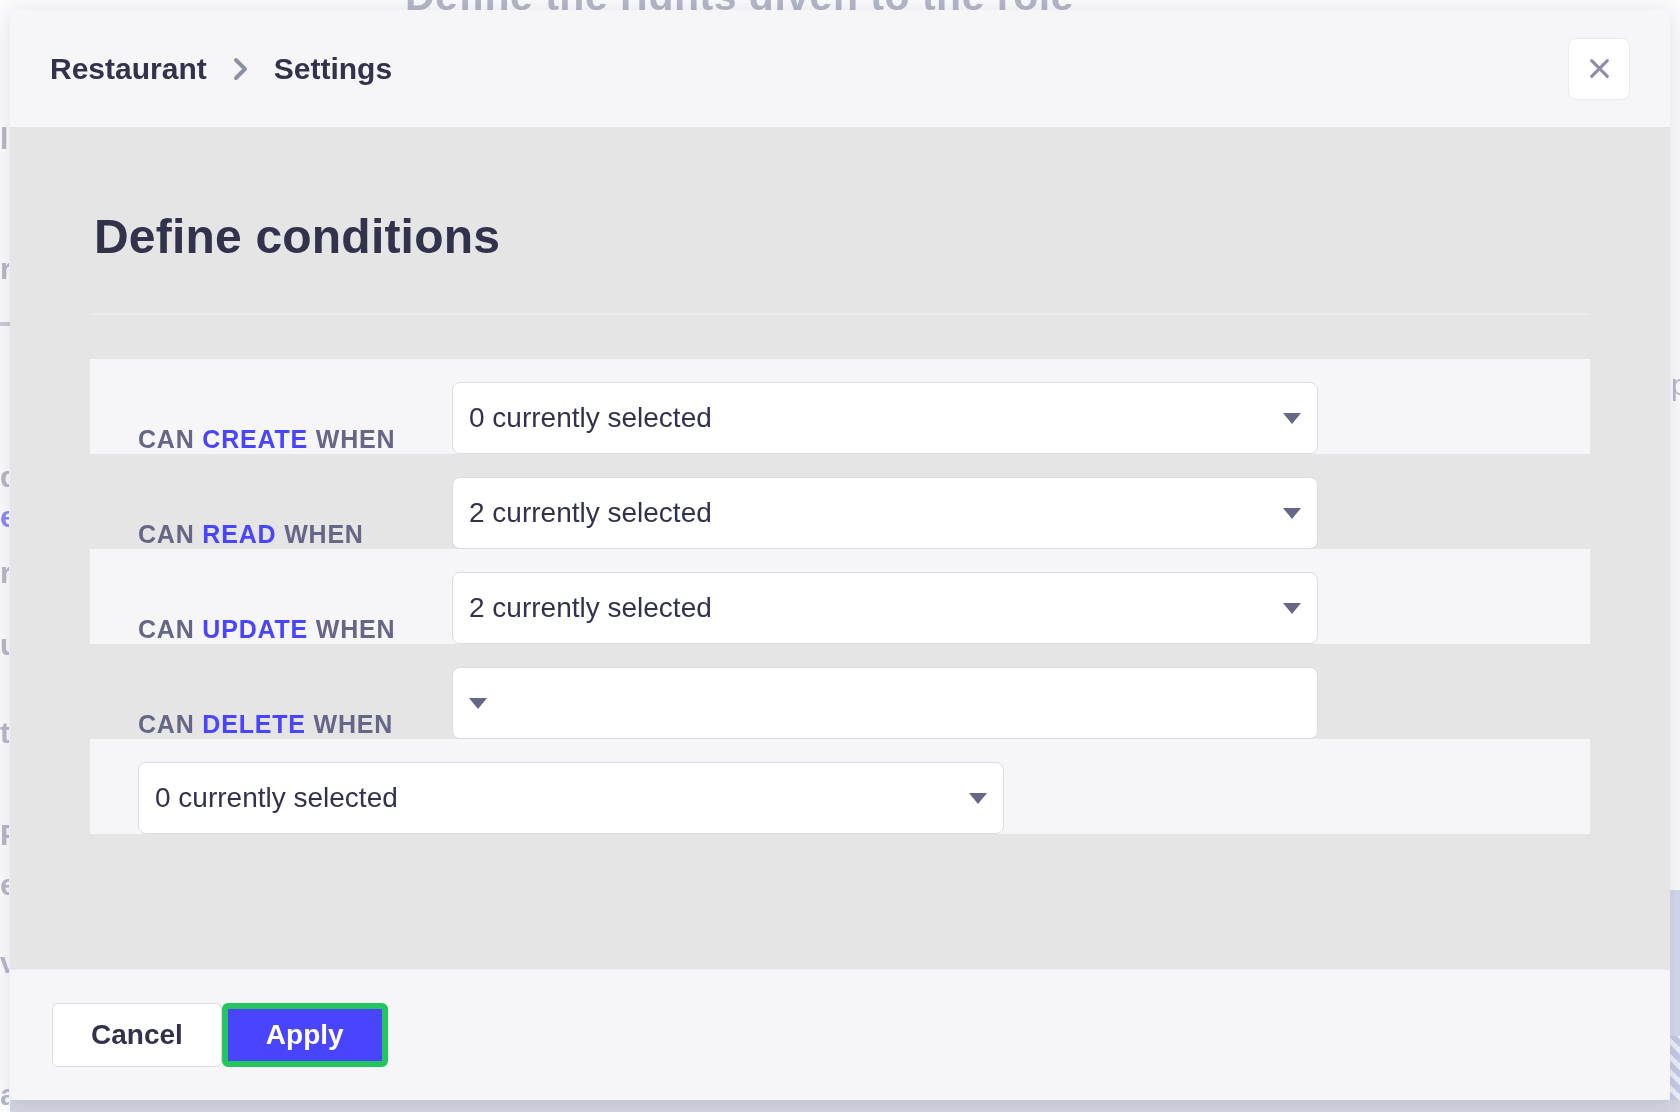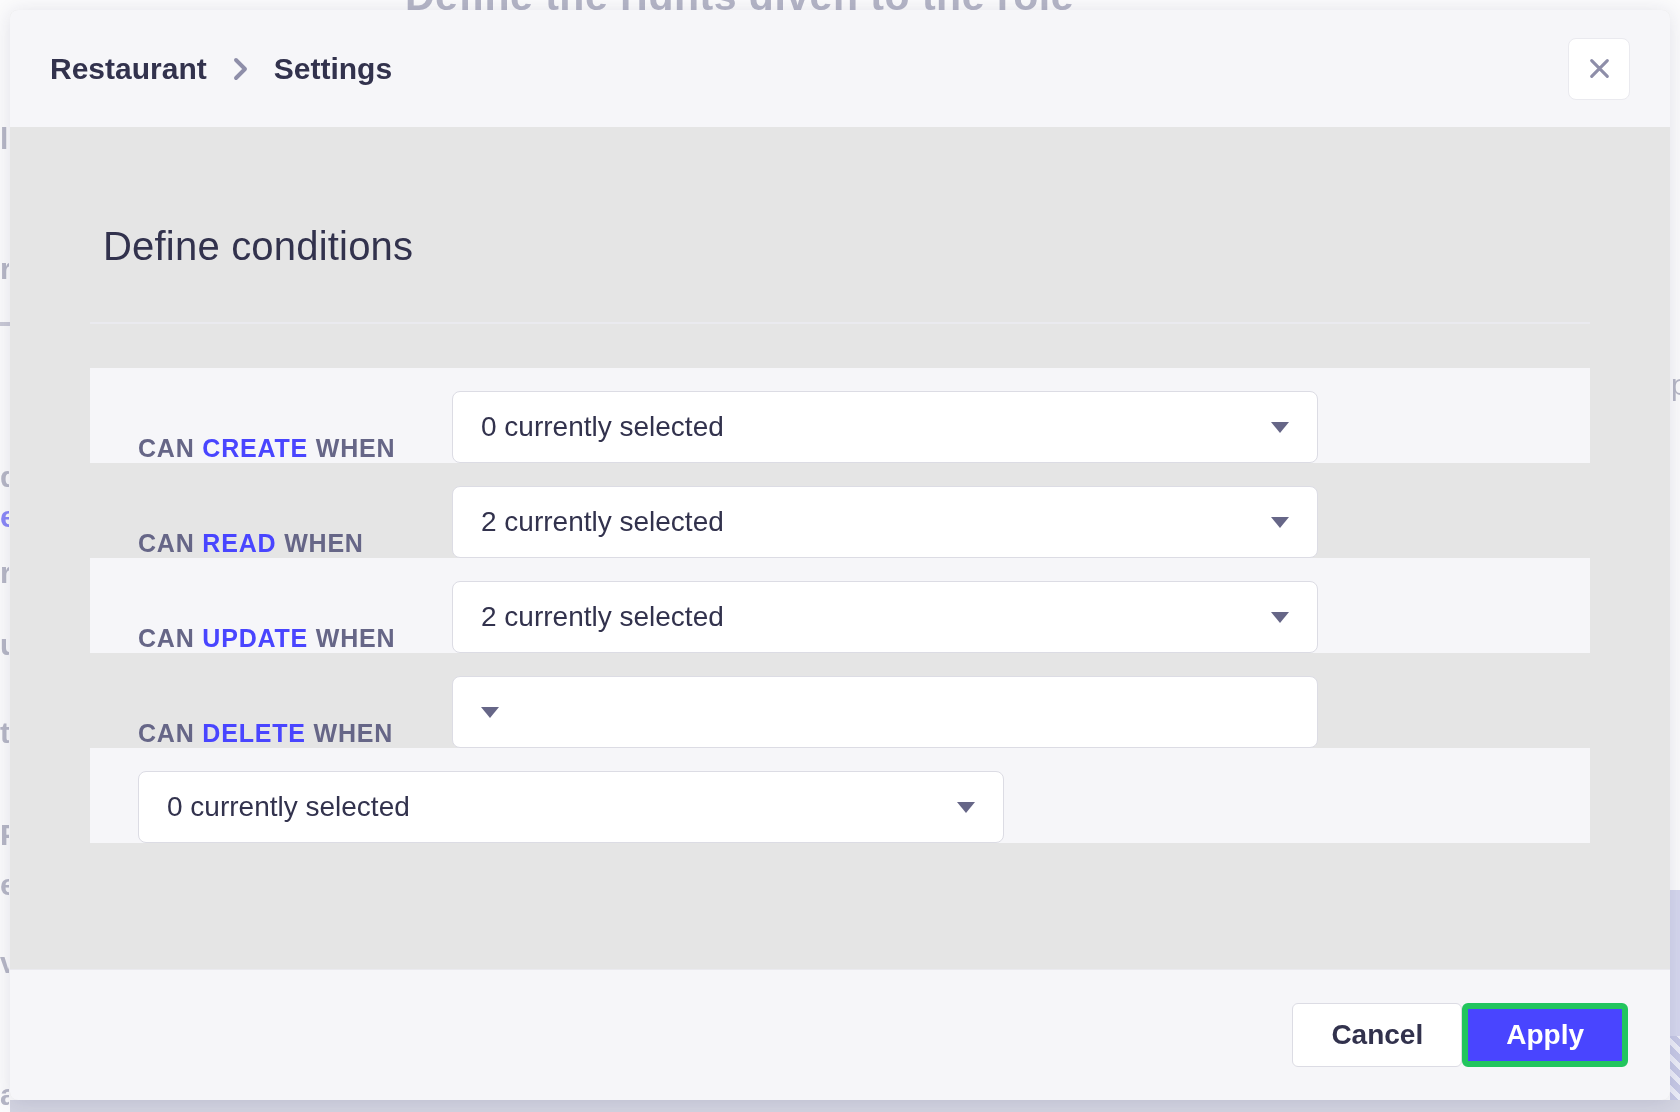--- a/index.html
+++ b/index.html
@@ -43,43 +43,43 @@
   .breadcrumb{display:flex;align-items:center;gap:26px;}
   .crumb{font-size:30px;font-weight:700;color:#32324d;}
   .crumb-sep{display:flex;align-items:center;}
   .close-btn{
     width:62px;height:62px;background:#fff;border:1px solid #eaeaef;border-radius:8px;
     display:flex;align-items:center;justify-content:center;cursor:pointer;padding:0;
   }
 
   
   .modal-body{flex:1 1 auto;padding:84px 80px 0 80px;box-sizing:border-box;}
-  .page-title{margin:13px;font-size:40px;line-height:44px;font-weight:400;color:#32324d;letter-spacing:.2px;}
+  .page-title{margin:4px;font-size:48px;line-height:44px;font-weight:700;color:#32324d;letter-spacing:.2px;}
   .divider{height:2px;background:#eaeaef;margin:54px 0 44px 0;}
 
   .perm-row{height:95px;display:flex;align-items:flex-end;padding-left:48px;box-sizing:border-box;}
   .perm-row.gray{background:#f6f6f9;}
   .perm-label{
     width:314px;flex:0 0 314px;font-size:25px;font-weight:700;color:#666687;
     letter-spacing:.8px;white-space:nowrap;
   }
   .perm-label .action{color:#4945ff;}
   .select{
     width:866px;height:72px;background:#fff;border:1px solid #dcdce4;border-radius:8px;
     display:flex;align-items:center;justify-content:space-between;
-    padding:0 28px;box-sizing:border-box;cursor:pointer;
+    padding:0 16px;box-sizing:border-box;cursor:pointer;
   }
   .select-value{font-size:28px;color:#32324d;}
   .caret{width:0;height:0;border-left:9px solid transparent;border-right:9px solid transparent;
     border-top:11px solid #666687;}
 
   
   .modal-footer{
     height:131px;flex:0 0 131px;background:#f6f6f9;border-top:1px solid #eaeaef;
-    display:flex;align-items:center;justify-content:flex-end;
+    display:flex;align-items:center;justify-content:flex-start;
     padding:0 42px;box-sizing:border-box;margin-top:auto;
   }
   .btn{height:64px;border-radius:6px;font-family:"Liberation Sans",sans-serif;
     font-size:28px;font-weight:700;padding:0 38px;cursor:pointer;}
   .btn-cancel{background:#fff;border:1px solid #dcdce4;color:#32324d;}
   .btn-apply{background:#4945ff;border:6px solid #22c55e;color:#fff;}
 </style>
 </head>
 <body>
 

